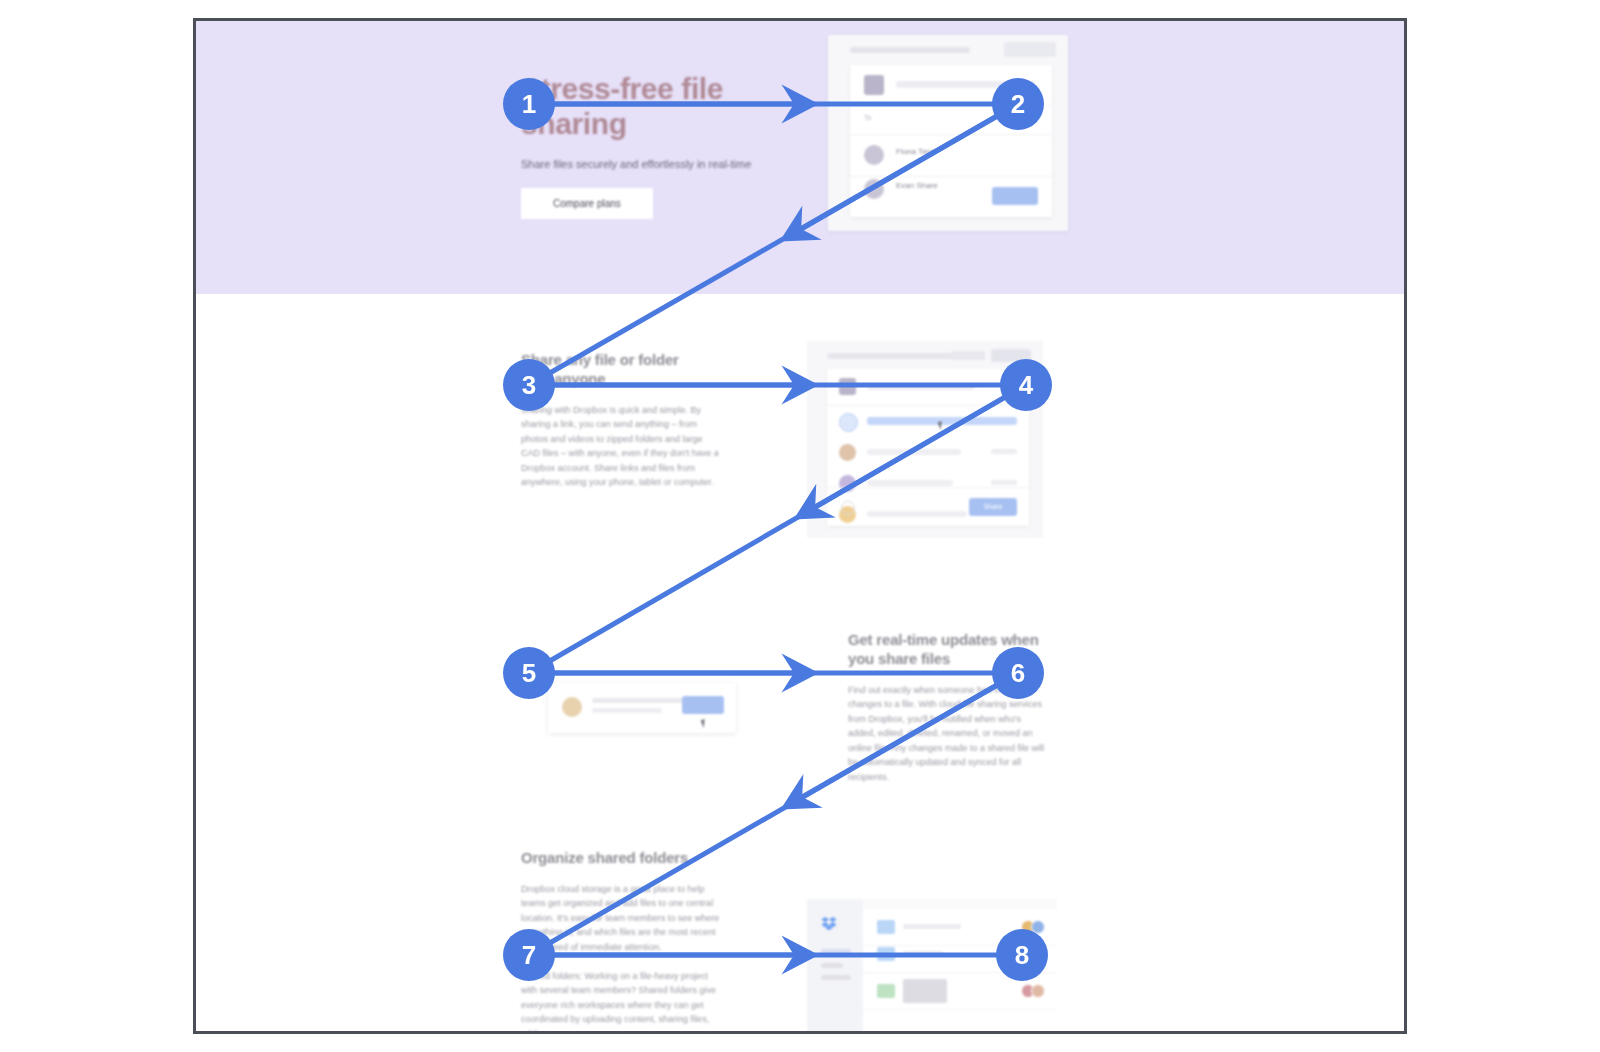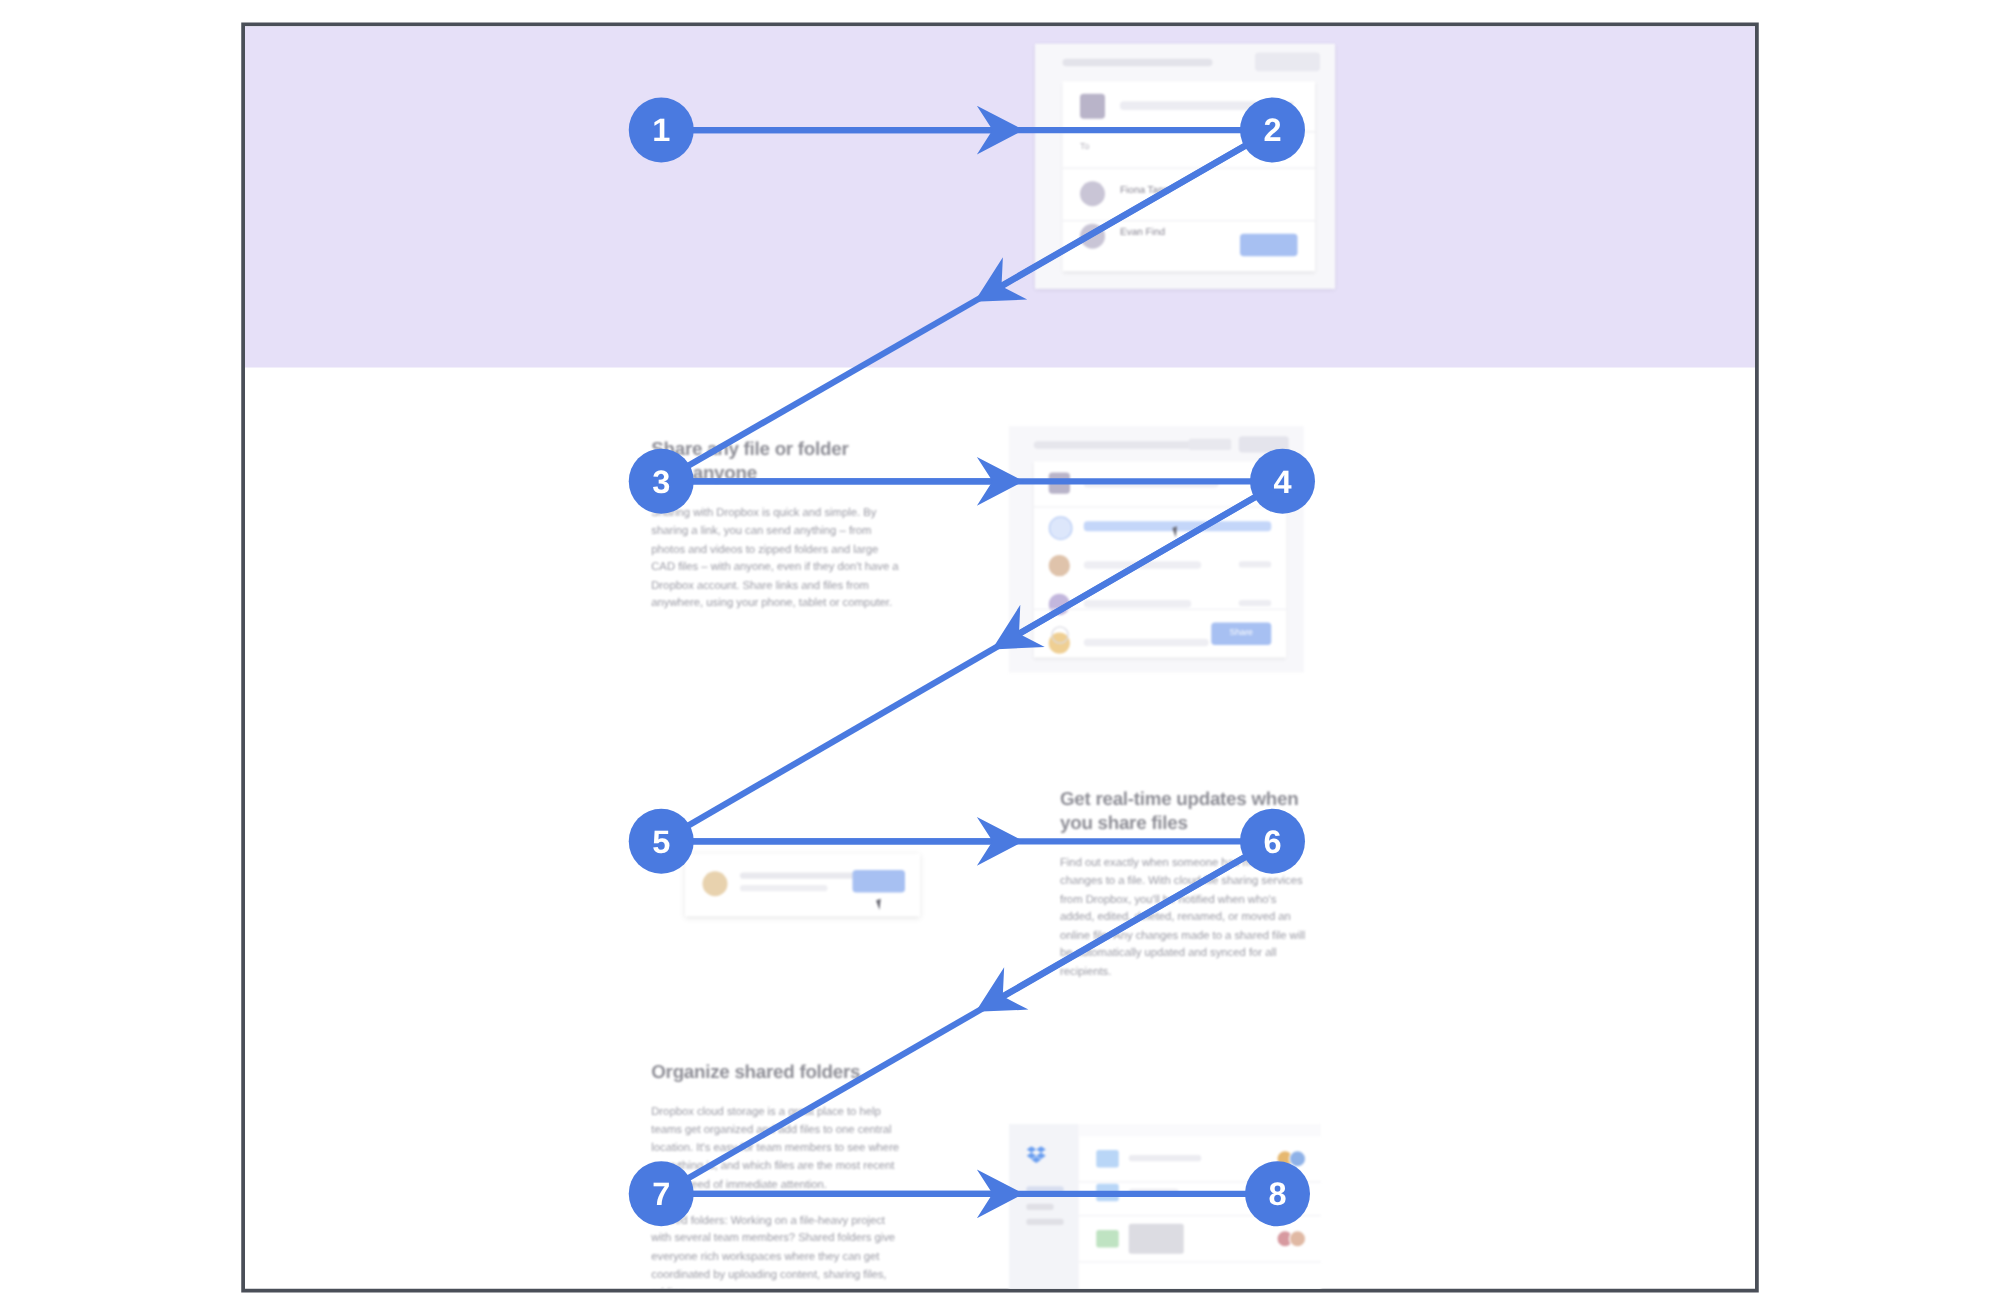--- a/index.html
+++ b/index.html
@@ -153,20 +153,26 @@
 </style>
 </head>
 <body>
 
 <div id="root">
 
   <div class="frame">
     <div class="page">
 
       <div class="hero">
+        <div class="hero-inner">
+          <h1 class="hero-title">Stress-free file
+sharing</h1>
+          <p class="hero-sub">Share files securely and effortlessly in real-time</p>
+          <button class="hero-btn">Compare plans</button>
+        </div>
 
         <div class="mock-hero">
           <div class="mh-top">
             <div class="pill"></div>
             <div class="btn"></div>
           </div>
           <div class="mh-card">
             <div class="mh-row">
               <div class="mh-av sq"></div>
               <div class="mh-line" style="width:110px;"></div>
@@ -174,21 +180,21 @@
             </div>
             <div class="mh-row" style="height:28px;">
               <div class="mh-label">To</div>
             </div>
             <div class="mh-row" style="height:34px;border-bottom:none;">
               <div class="mh-av"></div>
               <div class="mh-name">Fiona Tann</div>
             </div>
             <div class="mh-row" style="height:34px;border-bottom:none;">
               <div class="mh-av"></div>
-              <div class="mh-name">Evan Find</div>
+              <div class="mh-name">Evan Share</div>
             </div>
             <div class="mh-foot">
               <div class="mh-send"></div>
             </div>
           </div>
         </div>
       </div>
 
       <div class="sec" style="left:325px; top:330px; width:200px;">
         <h2>Share any file or folder

